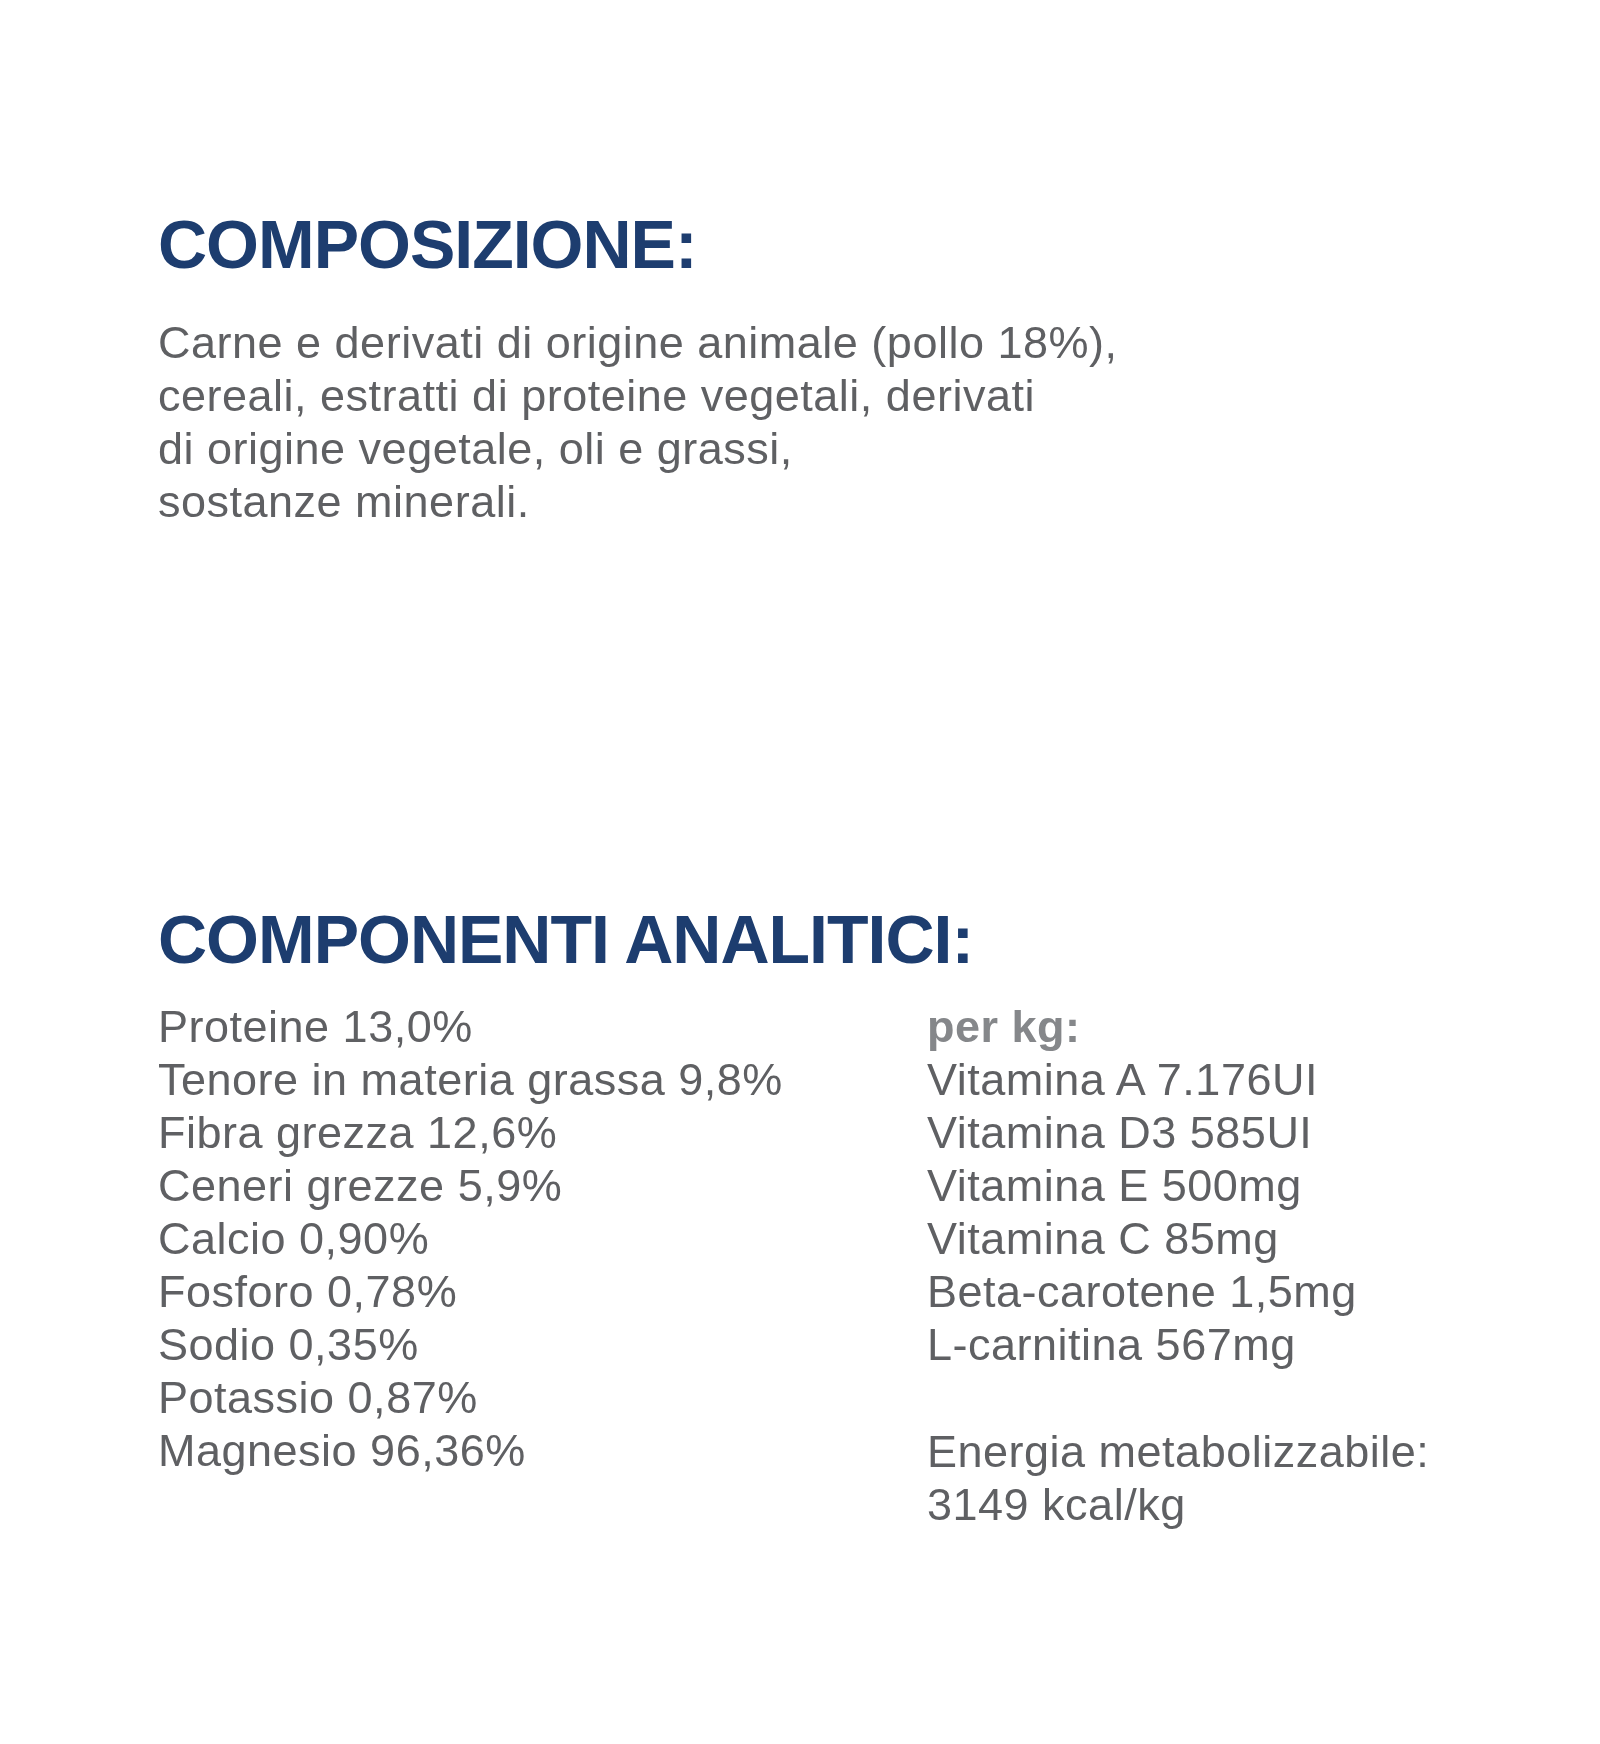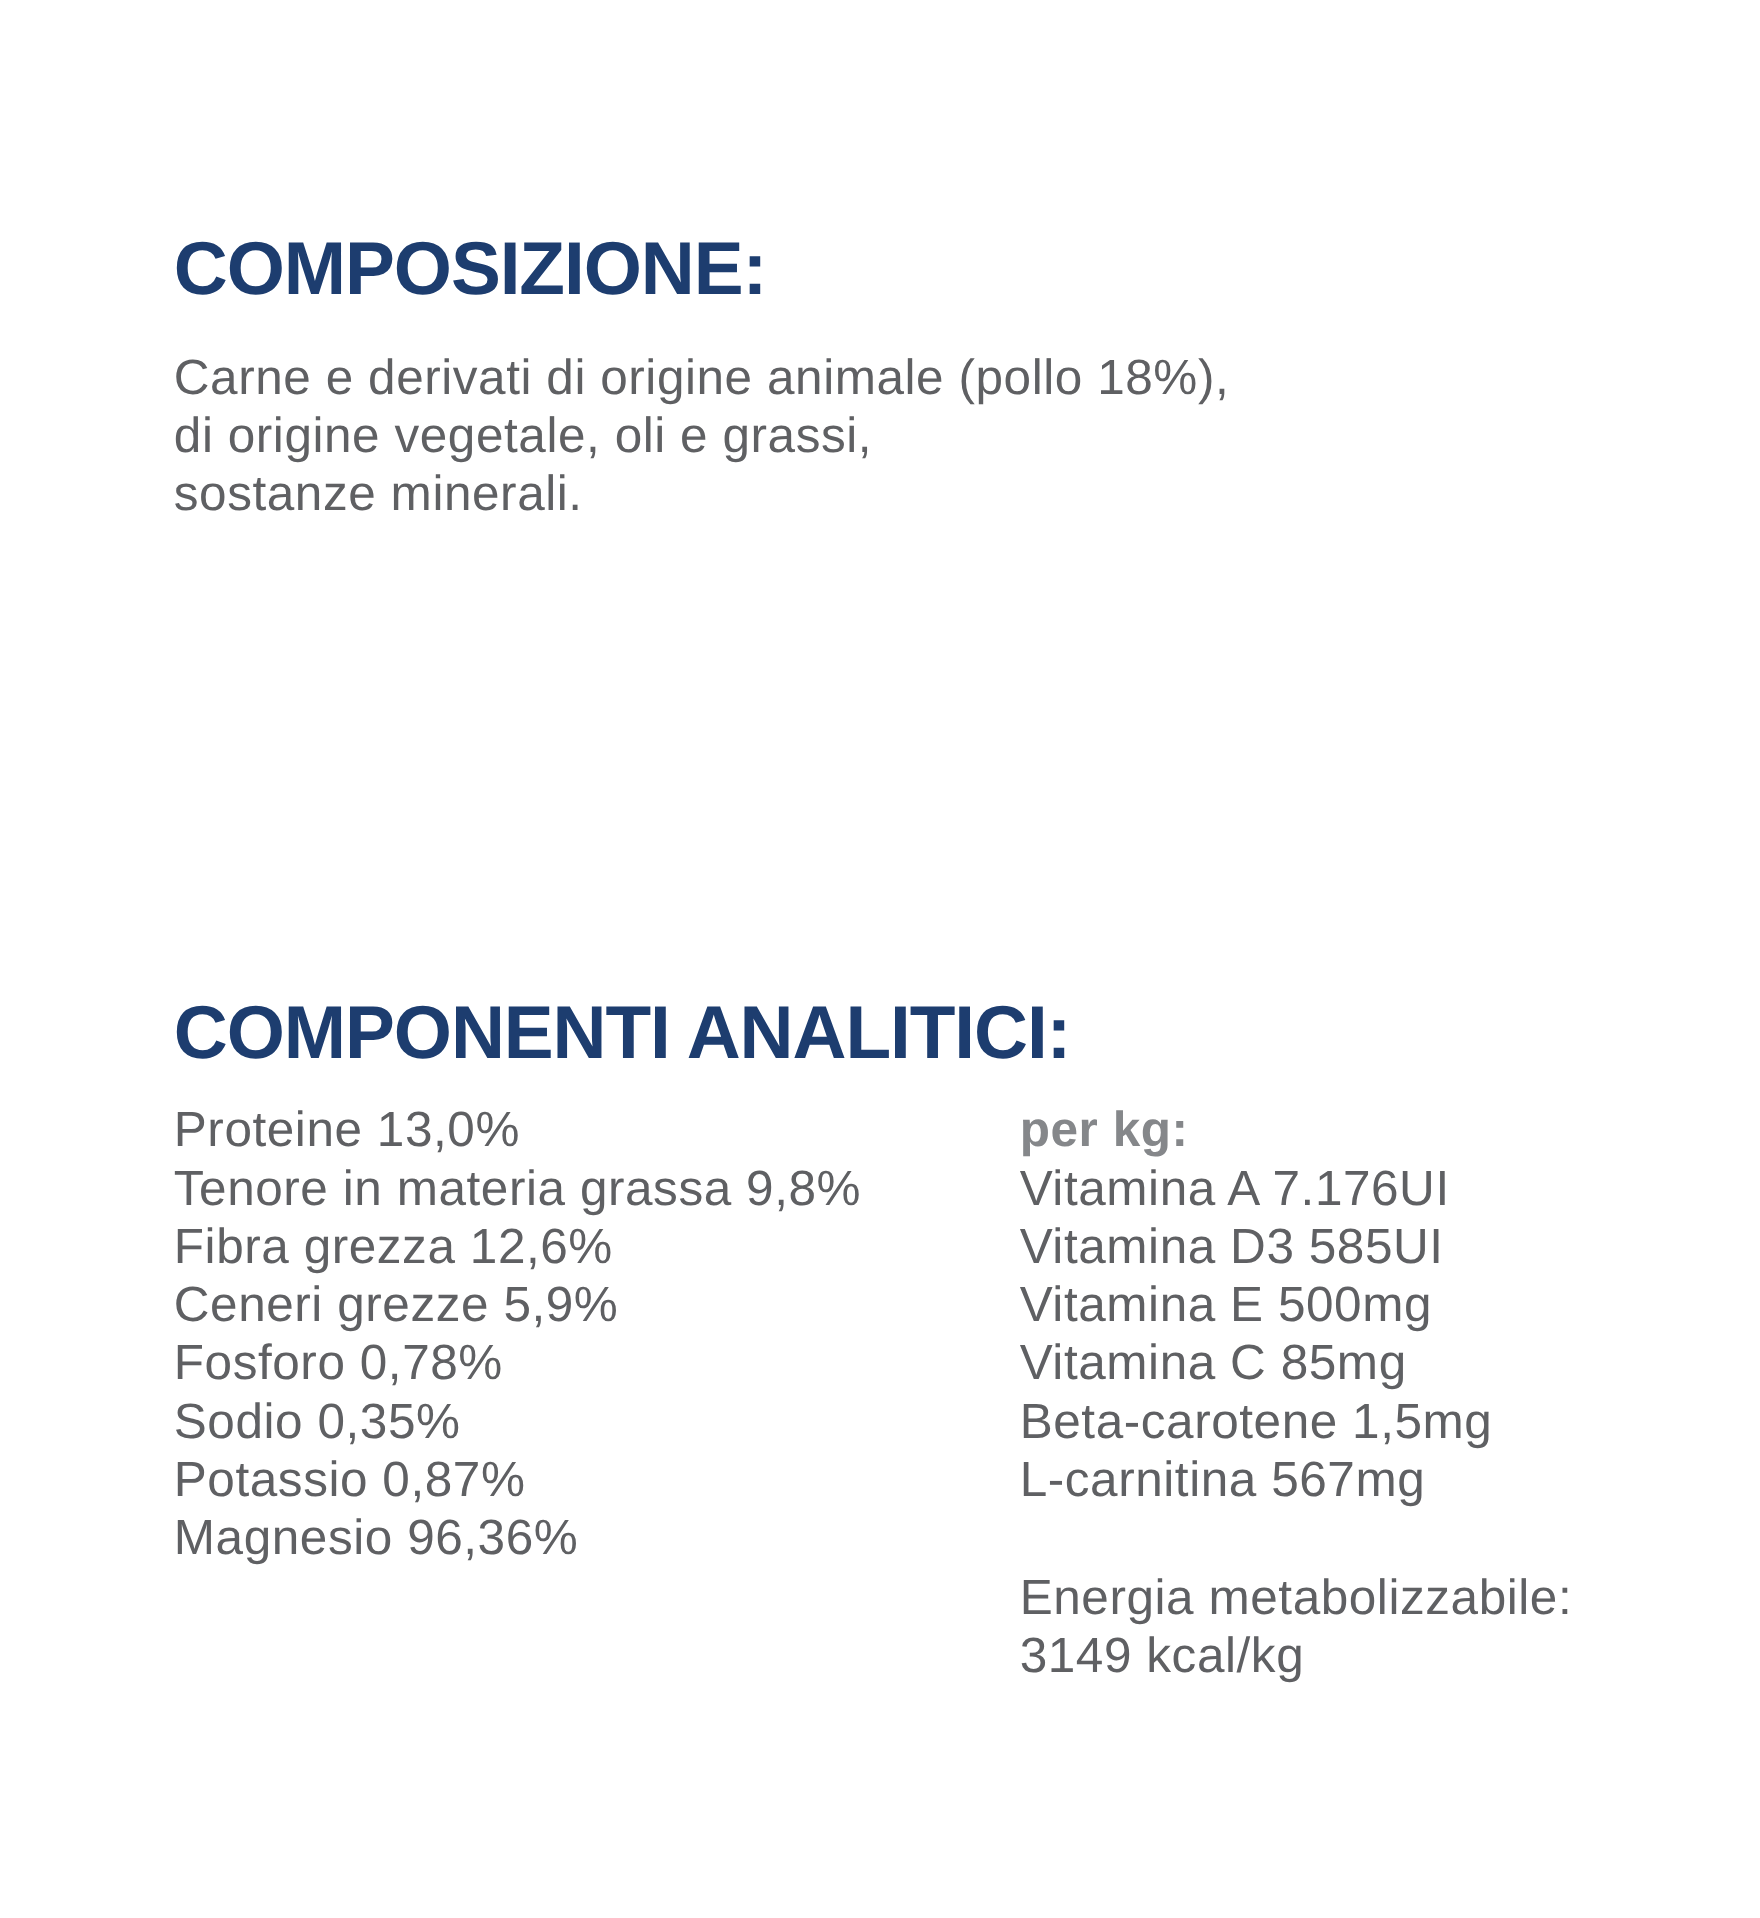--- a/index.html
+++ b/index.html
@@ -70,31 +70,33 @@
 </style>
 </head>
 <body>
 
 <div class="page">
 
   <div class="section-heading" id="composition-heading">COMPOSIZIONE:</div>
 
   <div class="composition-paragraph body-text">
     <div>Carne e derivati di origine animale (pollo 18%),</div>
+    <div>cereali, estratti di proteine vegetali, derivati</div>
     <div>di origine vegetale, oli e grassi,</div>
     <div>sostanze minerali.</div>
   </div>
 
   <div class="section-heading" id="analytical-heading">COMPONENTI ANALITICI:</div>
 
   <div class="analytical-left-column body-text">
     <div>Proteine 13,0%</div>
     <div>Tenore in materia grassa 9,8%</div>
     <div>Fibra grezza 12,6%</div>
     <div>Ceneri grezze 5,9%</div>
+    <div>Calcio 0,90%</div>
     <div>Fosforo 0,78%</div>
     <div>Sodio 0,35%</div>
     <div>Potassio 0,87%</div>
     <div>Magnesio 96,36%</div>
   </div>
 
   <div class="analytical-right-column body-text">
     <div class="per-kg-label">per kg:</div>
     <div>Vitamina A 7.176UI</div>
     <div>Vitamina D3 585UI</div>

